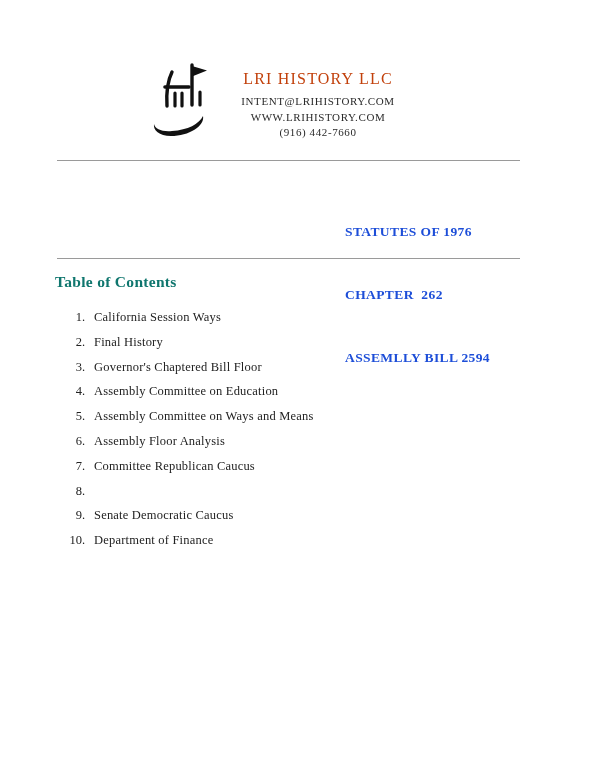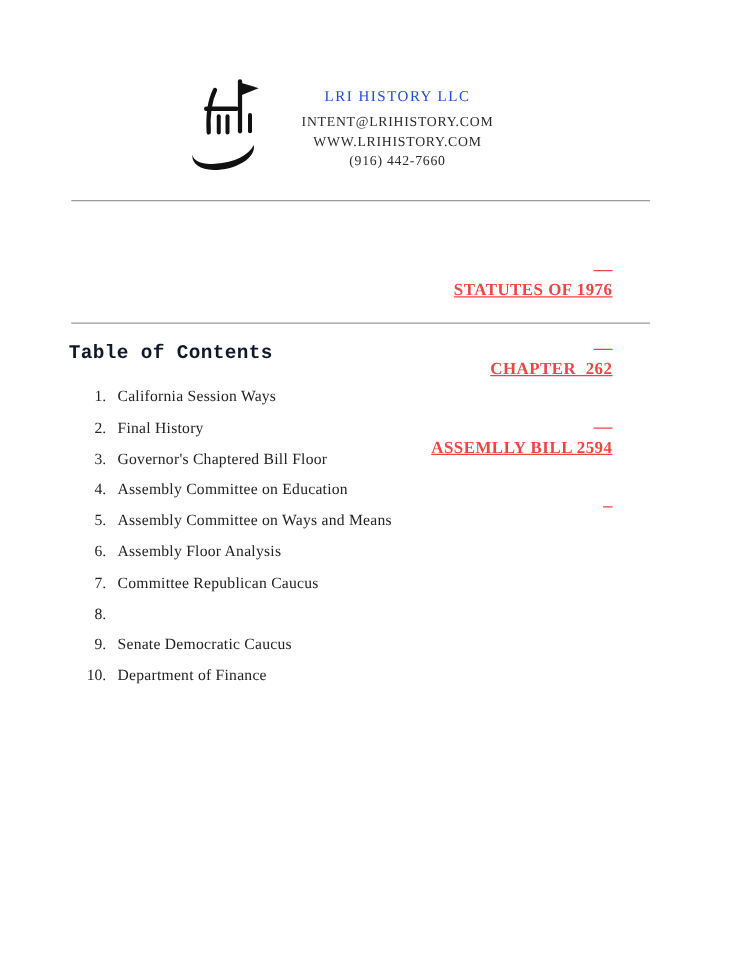--- a/index.html
+++ b/index.html
@@ -33,24 +33,24 @@
   .logo {
     width: 74px;
     height: 84px;
     flex: 0 0 auto;
   }
   .contact {
     text-align: center;
     padding-top: 10px;
   }
   .company {
-    font-size: 12px;
+    font-size: 16px;
     letter-spacing: 1.2px;
     margin-bottom: 7px;
-    color: #1d4ed8;
+    color: #c2410c;
     text-align: center;
   }
   .contact-line {
     font-size: 11px;
     letter-spacing: 0.6px;
     margin: 3.5px 0;
     color: #2a2a2a;
   }
 
   
@@ -63,40 +63,37 @@
     margin: 0;
   }
   .rule1 { top: 160px; }
   .rule2 { top: 258px; }
 
   
   .statutes {
     position: absolute;
     top: 179px;
     right: 110px;
-    text-align: right;
     font-weight: bold;
     font-size: 13.5px;
     line-height: 21px;
     letter-spacing: 0.4px;
     white-space: pre;
-    color: #ef4444;
-    text-decoration: underline;
+    color: #1d4ed8;
   }
 
   
   .toc-title {
     position: absolute;
     top: 273px;
     left: 55px;
     font-weight: bold;
     font-size: 15.5px;
     letter-spacing: 0.3px;
-    color: #0f172a;
-    font-family: Liberation Mono, monospace;
+    color: #0f766e;
   }
   .toc-list {
     position: absolute;
     top: 310px;
     left: 55px;
     font-size: 12.5px;
     color: #222;
   }
   .toc-row {
     display: flex;

